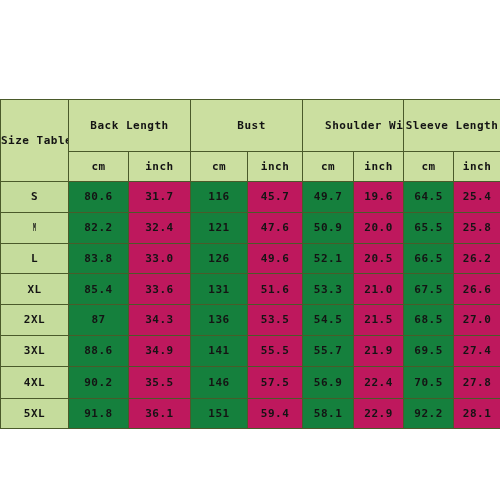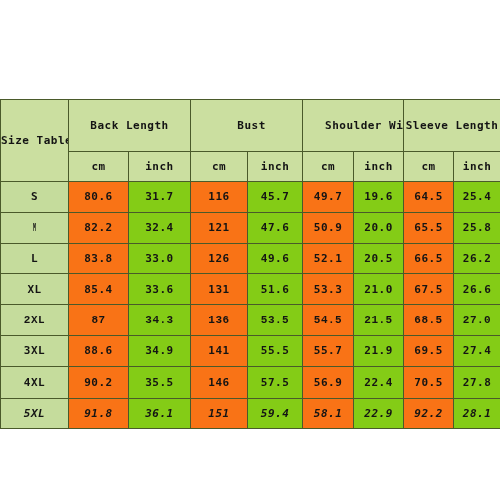--- a/index.html
+++ b/index.html
@@ -93,22 +93,22 @@
     display: inline-block;
     transform: scaleX(0.45);
     transform-origin: center;
   }
 </style>
 <style>
     body, #page { background: #ffffff; }
     table.size-table td { border-color: #4a5a2a; color: #141414; }
     td.hdr, td.corner-hdr { background: #cbdfa0; }
     td.size-cell { background: #c5dc9c; }
-    td.green { background: #f97316; }
-    td.blue  { background: #84cc16; }
+    td.green { background: #15803d; }
+    td.blue  { background: #be185d; }
   </style></head>
 <body>
 
 <div id="page">
   <div id="size-table-wrap">
     <table class="size-table">
       <colgroup>
         <col style="width:68px">
         <col style="width:60px">
         <col style="width:62px">
@@ -177,21 +177,21 @@
           <td class="size-cell">XL</td>
           <td class="green">85.4</td>
           <td class="blue">33.6</td>
           <td class="green">131</td>
           <td class="blue">51.6</td>
           <td class="green">53.3</td>
           <td class="blue">21.0</td>
           <td class="green">67.5</td>
           <td class="blue">26.6</td>
         </tr>
-        <tr class="data-row" style="height: 30.75px; font-family: Liberation Mono, monospace;">
+        <tr class="data-row" style="height: 30.75px;">
           <td class="size-cell">2XL</td>
           <td class="green">87</td>
           <td class="blue">34.3</td>
           <td class="green">136</td>
           <td class="blue">53.5</td>
           <td class="green">54.5</td>
           <td class="blue">21.5</td>
           <td class="green">68.5</td>
           <td class="blue">27.0</td>
         </tr>
@@ -210,21 +210,21 @@
           <td class="size-cell">4XL</td>
           <td class="green">90.2</td>
           <td class="blue">35.5</td>
           <td class="green">146</td>
           <td class="blue">57.5</td>
           <td class="green">56.9</td>
           <td class="blue">22.4</td>
           <td class="green">70.5</td>
           <td class="blue">27.8</td>
         </tr>
-        <tr class="data-row" style="height: 30.75px; font-style: italic;">
+        <tr class="data-row" style="height: 30.75px;">
           <td class="size-cell">5XL</td>
           <td class="green">91.8</td>
           <td class="blue">36.1</td>
           <td class="green">151</td>
           <td class="blue">59.4</td>
           <td class="green">58.1</td>
           <td class="blue">22.9</td>
           <td class="green">92.2</td>
           <td class="blue">28.1</td>
         </tr>

